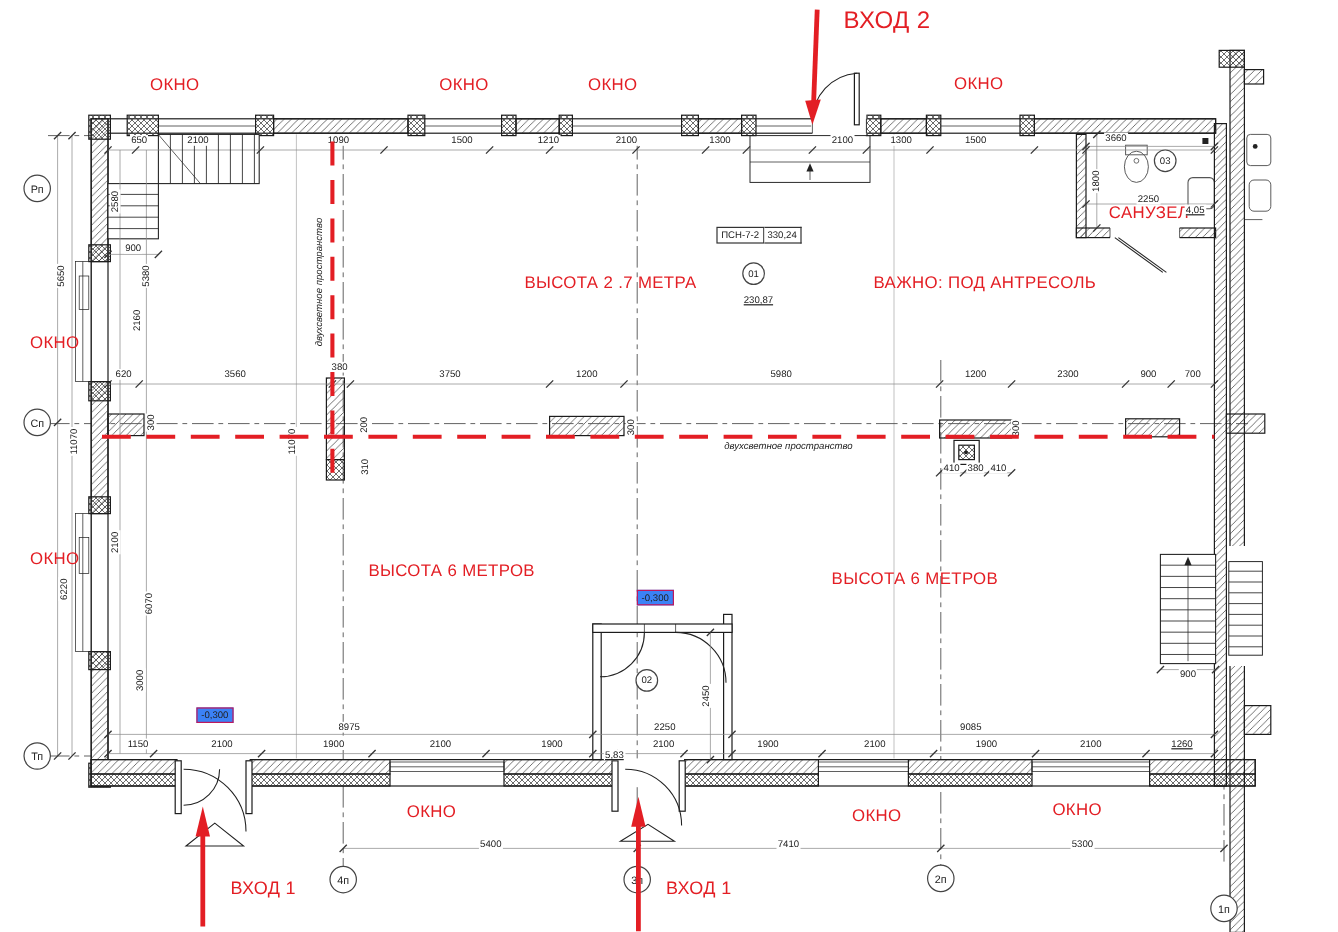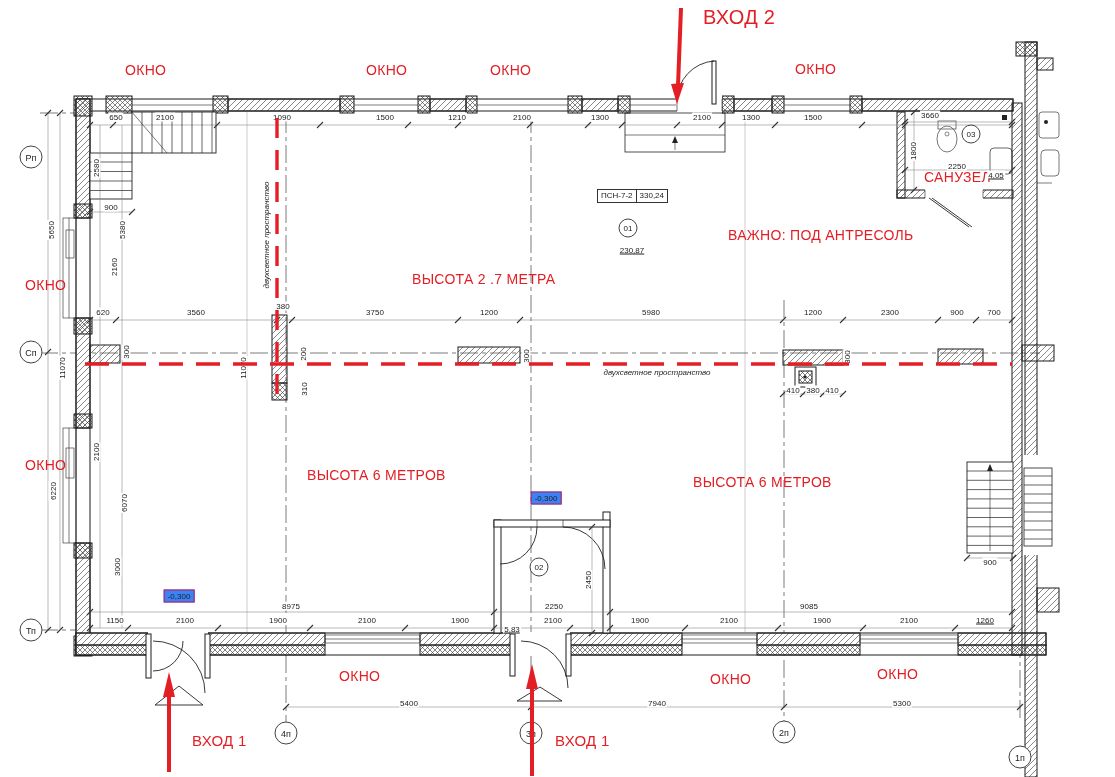--- a/index.html
+++ b/index.html
@@ -335,21 +335,21 @@
   </svg>
 
   <div class="layer">
       <span class="itm red-label" style="left: 703px; top: 9px; font-size: 20px;">ВХОД 2</span>
       <span class="itm red-label" style="left: 125px; top: 62px;">ОКНО</span>
       <span class="itm red-label" style="left: 366px; top: 62px;">ОКНО</span>
       <span class="itm red-label" style="left: 490px; top: 62px;">ОКНО</span>
       <span class="itm red-label" style="left: 795px; top: 61px;">ОКНО</span>
       <span class="itm red-label" style="left: 25px; top: 277px;">ОКНО</span>
       <span class="itm red-label" style="left: 25px; top: 457px;">ОКНО</span>
-      <span class="itm red-label" style="left: 412px; top: 227px; margin-top: 44px;">ВЫСОТА 2 .7 МЕТРА</span>
+      <span class="itm red-label" style="left: 437px; top: 227px;">ВЫСОТА 2 .7 МЕТРА</span>
       <span class="itm red-label" style="left: 728px; top: 227px;">ВАЖНО: ПОД АНТРЕСОЛЬ</span>
       <span class="itm red-label" style="left: 307px; top: 467px;">ВЫСОТА 6 МЕТРОВ</span>
       <span class="itm red-label" style="left: 693px; top: 474px;">ВЫСОТА 6 МЕТРОВ</span>
       <span class="itm red-label" style="left: 924px; top: 169px;">САНУЗЕЛ</span>
       <span class="itm red-label" style="left: 339px; top: 668px;">ОКНО</span>
       <span class="itm red-label" style="left: 710px; top: 671px;">ОКНО</span>
       <span class="itm red-label" style="left: 877px; top: 666px;">ОКНО</span>
       <span class="itm red-label" style="left: 192px; top: 733px; font-size: 15px;">ВХОД 1</span>
       <span class="itm red-label" style="left: 555px; top: 733px; font-size: 15px;">ВХОД 1</span>
     </div>
@@ -391,21 +391,21 @@
       <span class="itm dim" style="left: 553px; top: 620px;">2100</span>
       <span class="itm dim" style="left: 640px; top: 620px;">1900</span>
       <span class="itm dim" style="left: 729px; top: 620px;">2100</span>
       <span class="itm dim" style="left: 822px; top: 620px;">1900</span>
       <span class="itm dim" style="left: 909px; top: 620px;">2100</span>
       <span class="itm dim" style="left: 985px; top: 620px; text-decoration: underline;">1260</span>
       <span class="itm dim" style="left: 291px; top: 606px;">8975</span>
       <span class="itm dim" style="left: 554px; top: 606px;">2250</span>
       <span class="itm dim" style="left: 809px; top: 606px;">9085</span>
       <span class="itm dim" style="left: 409px; top: 703px;">5400</span>
-      <span class="itm dim" style="left: 657px; top: 703px;">7940</span>
+      <span class="itm dim" style="left: 657px; top: 703px;">7410</span>
       <span class="itm dim" style="left: 902px; top: 703px;">5300</span>
       <span class="itm dim rot" style="left: 51px; top: 230px;">5650</span>
       <span class="itm dim rot" style="left: 62px; top: 368px;">11070</span>
       <span class="itm dim rot" style="left: 53px; top: 491px;">6220</span>
       <span class="itm dim rot" style="left: 96px; top: 168px;">2580</span>
       <span class="itm dim" style="left: 111px; top: 207px;">900</span>
       <span class="itm dim rot" style="left: 122px; top: 230px;">5380</span>
       <span class="itm dim rot" style="left: 114px; top: 267px;">2160</span>
       <span class="itm dim rot" style="left: 96px; top: 452px;">2100</span>
       <span class="itm dim rot" style="left: 124px; top: 503px;">6070</span>

